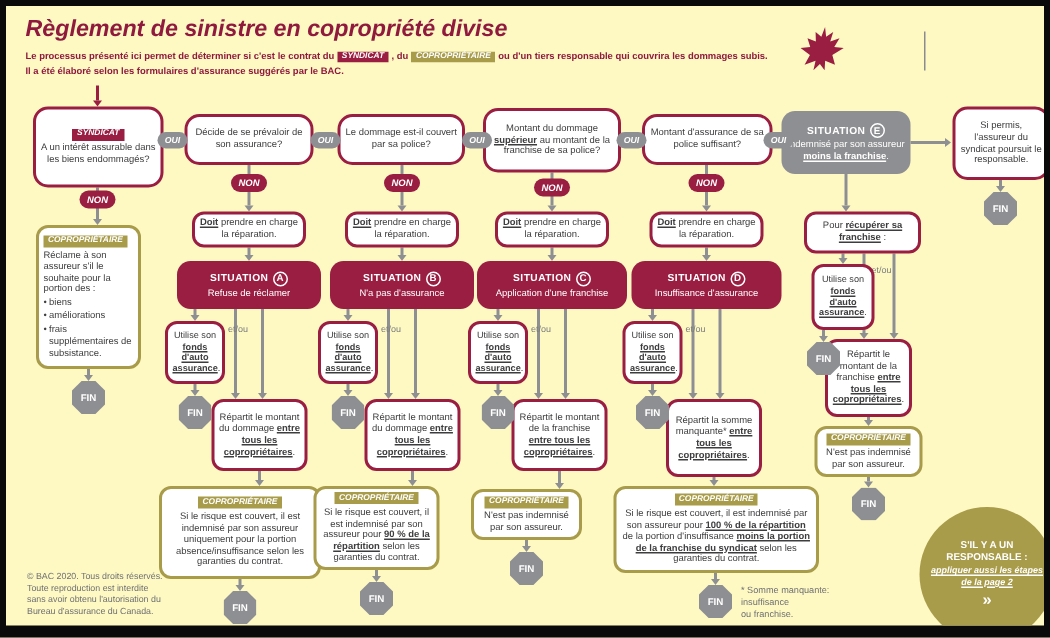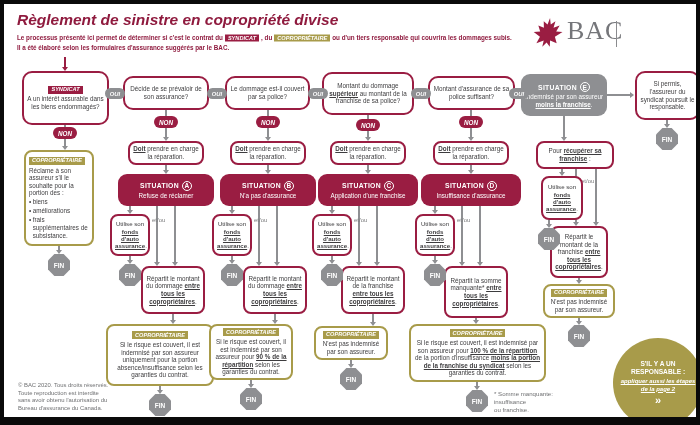--- a/index.html
+++ b/index.html
@@ -1,16 +1,16 @@
 <!DOCTYPE html>
 <html><head>
 <meta charset="utf-8">
 <style>
   html,body{margin:0;padding:0;background:#555;}
-  .frame{position:relative;width:700px;height:425px;background:#ffffff;border:4px solid #0a0a0a;border-bottom-width:8px;box-sizing:border-box;overflow:hidden;font-family:"Liberation Sans",sans-serif;}
+  .frame{position:relative;width:700px;height:425px;background:#fef9c3;border:4px solid #0a0a0a;border-bottom-width:8px;box-sizing:border-box;overflow:hidden;font-family:"Liberation Sans",sans-serif;}
   .title{position:absolute;left:13px;top:7px;font-size:15.5px;font-weight:bold;font-style:italic;color:#8f1a3e;}
   .sub{position:absolute;left:13px;font-size:6.3px;font-weight:bold;color:#8f1a3e;white-space:nowrap;}
   .badge{display:inline-block;color:#fff;font-style:italic;font-weight:bold;font-size:5.6px;padding:0.5px 3px 1px;}
   .bdg-b{background:#9a1d42;} .bdg-o{background:#a89b4a;}
   .sub .badge{margin:0 2px;transform:translateY(-0.5px);}
   
   .logo-acr{position:absolute;left:563px;top:12px;font-family:"Liberation Serif",serif;font-size:26px;color:#75767a;letter-spacing:1px;}
   .logo-div{position:absolute;left:612px;top:17px;width:1px;height:26px;background:#8a8b8e;}
   .logo-name{position:absolute;left:618px;top:19px;font-family:"Liberation Serif",serif;font-size:7.8px;line-height:1.35;color:#75767a;}
   .leaf{position:absolute;left:525px;top:13px;}
@@ -44,21 +44,20 @@
 
 <div class="frame">
 
   <div class="title">Règlement de sinistre en copropriété divise</div>
   <div class="sub" style="top:30px;"><span>Le processus présenté ici permet de déterminer si c'est le contrat du</span><span class="badge bdg-b">SYNDICAT</span><span>, du</span><span class="badge bdg-o">COPROPRIÉTAIRE</span><span>ou d'un tiers responsable qui couvrira les dommages subis.</span></div>
   <div class="sub" style="top:40px;">Il a été élaboré selon les formulaires d'assurance suggérés par le BAC.</div>
 
   <svg class="leaf" width="36" height="32" viewBox="0 0 60 60">
       <path transform="skewX(-8) translate(6 0)" fill="#9a1d42" d="M30 2 L33 14 L41 8 L39 20 L50 16 L45 27 L57 28 L44 37 L49 49 L36 44 L37 56 L30 48 L23 56 L24 44 L11 49 L16 37 L3 28 L15 27 L10 16 L21 20 L19 8 L27 14 Z"></path>
     </svg>
-  <div class="logo-acr">BAC</div>
   <div class="logo-div"></div>
 
   <div class="bx" style="left:18px;top:67px;width:87px;height:54px;">
     <span class="badge bdg-b">SYNDICAT</span>
     <span class="txt">A un intérêt assurable dans les biens endommagés?</span>
   </div>
   <div class="bx" style="left:119px;top:72px;width:86px;height:34px;">
       <span class="txt">Décide de se prévaloir de son assurance?</span>
     </div>
   <div class="bx" style="left:221px;top:72px;width:85px;height:34px;">

